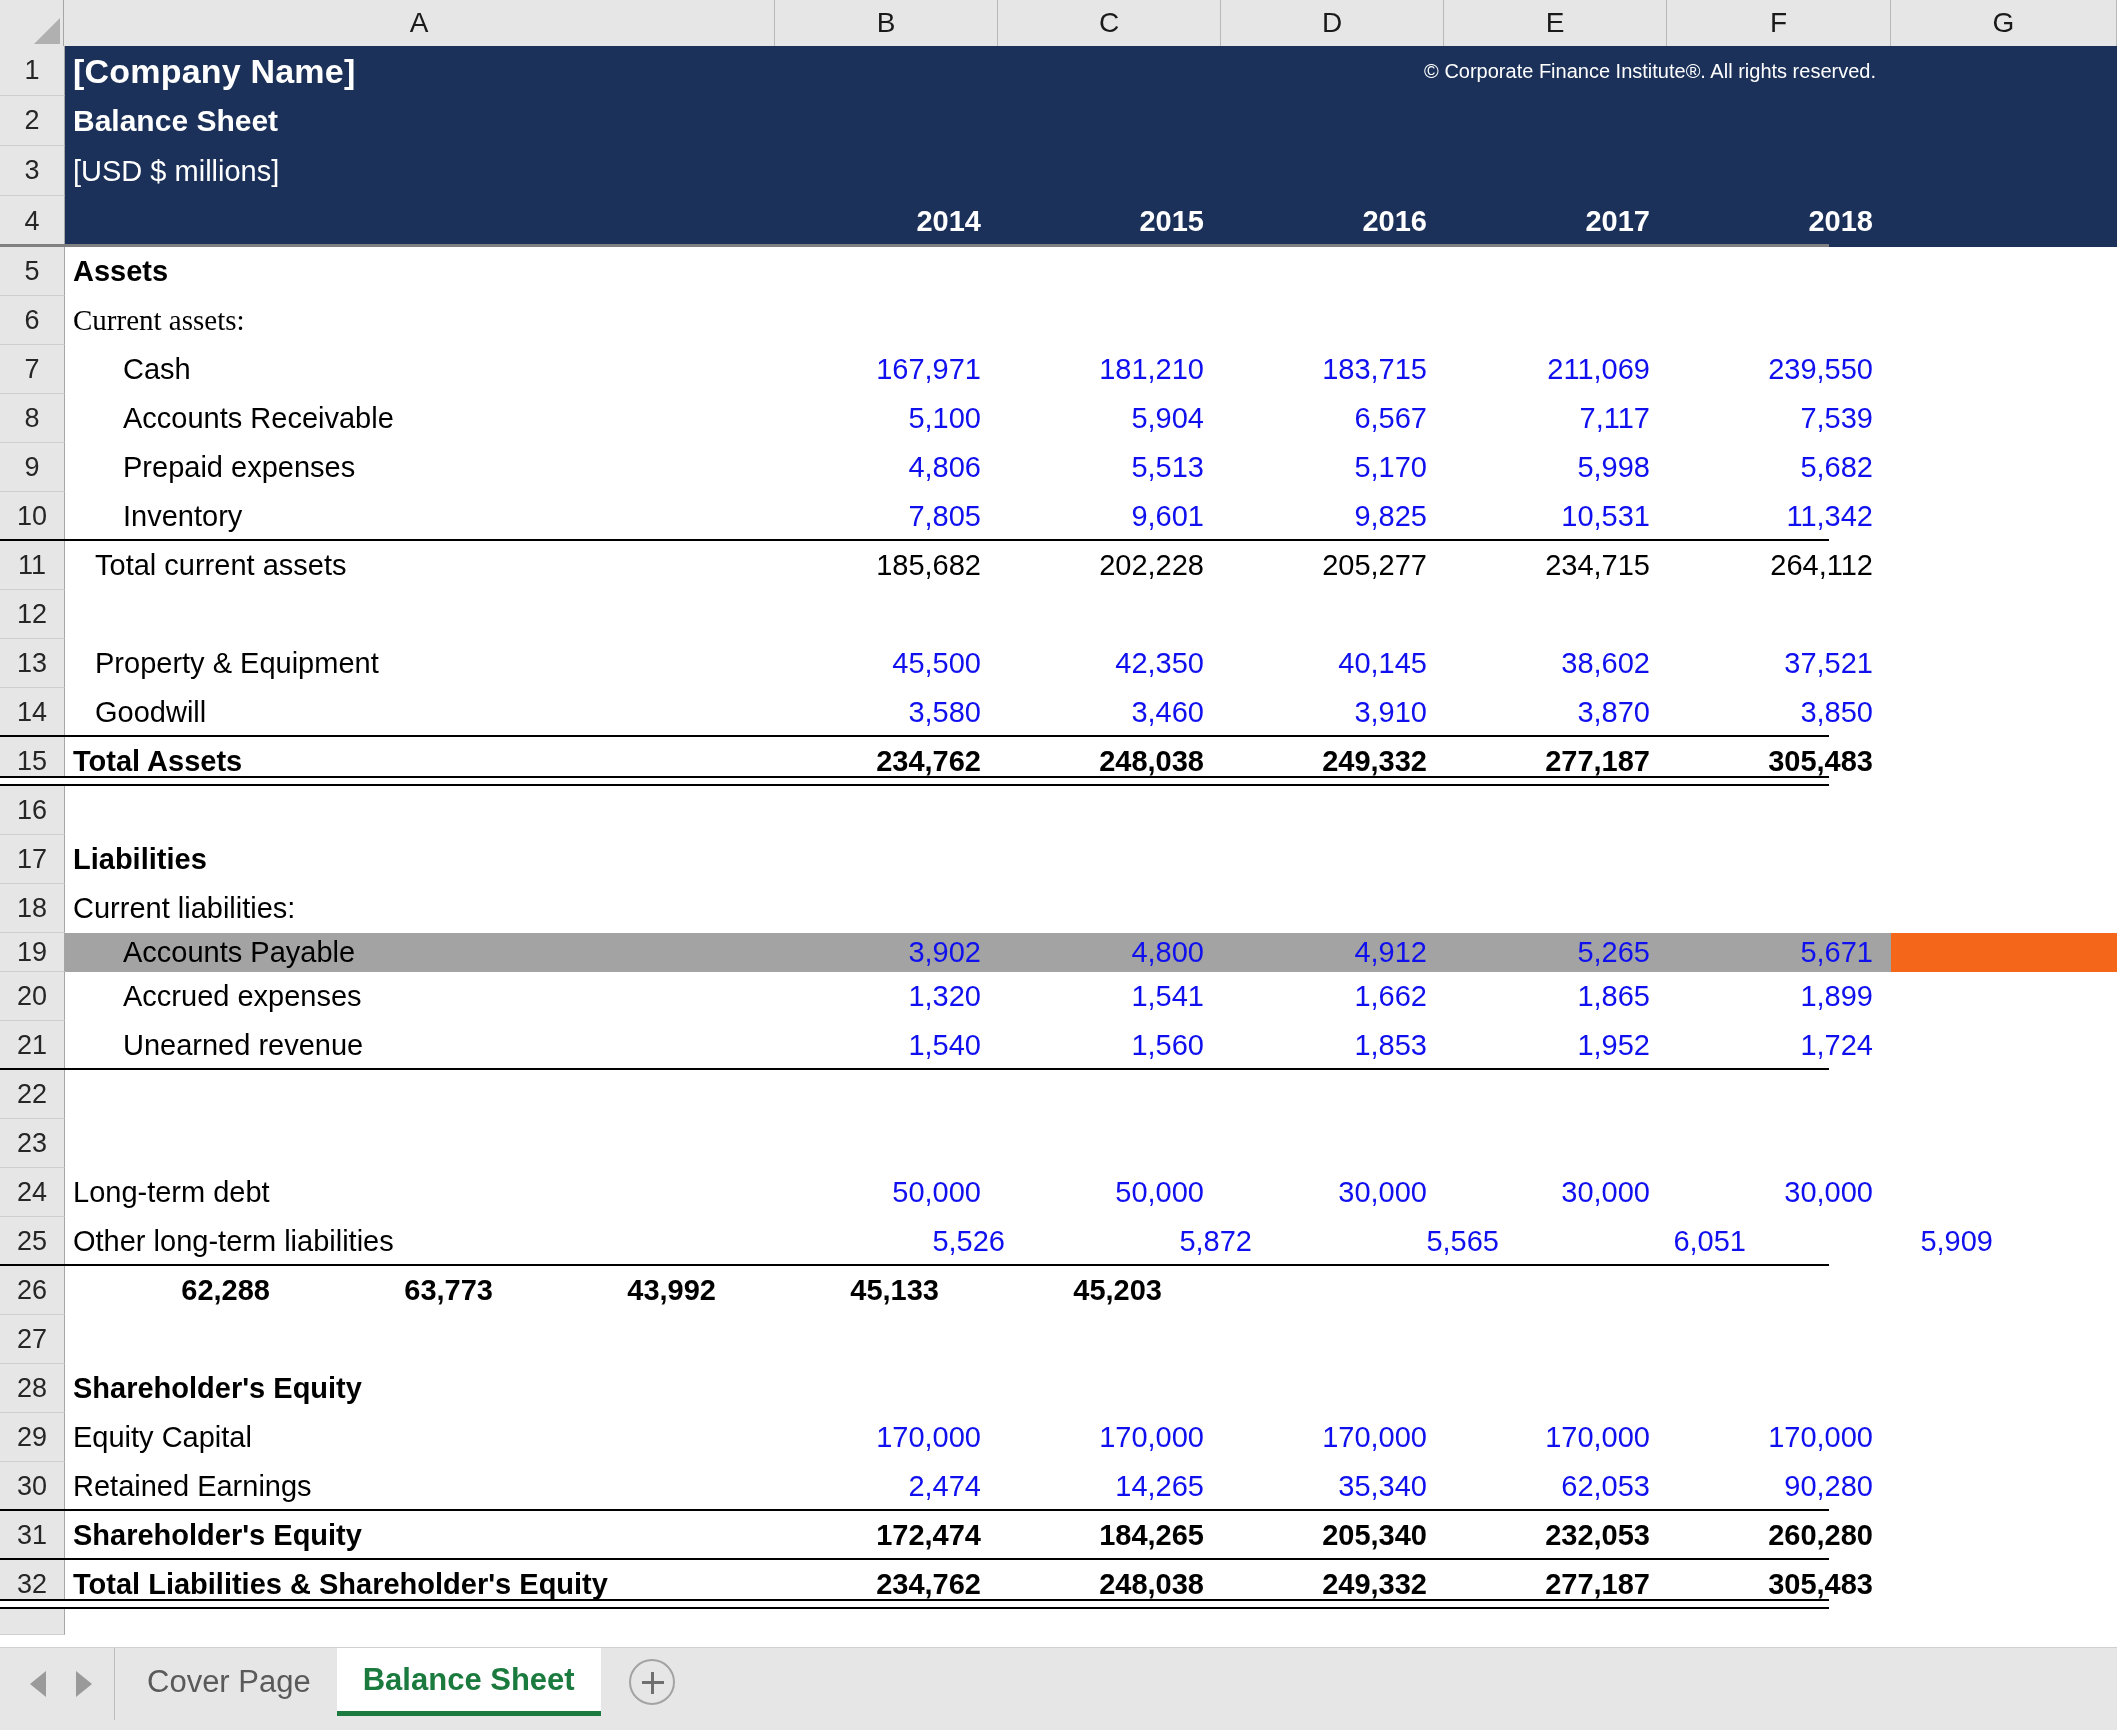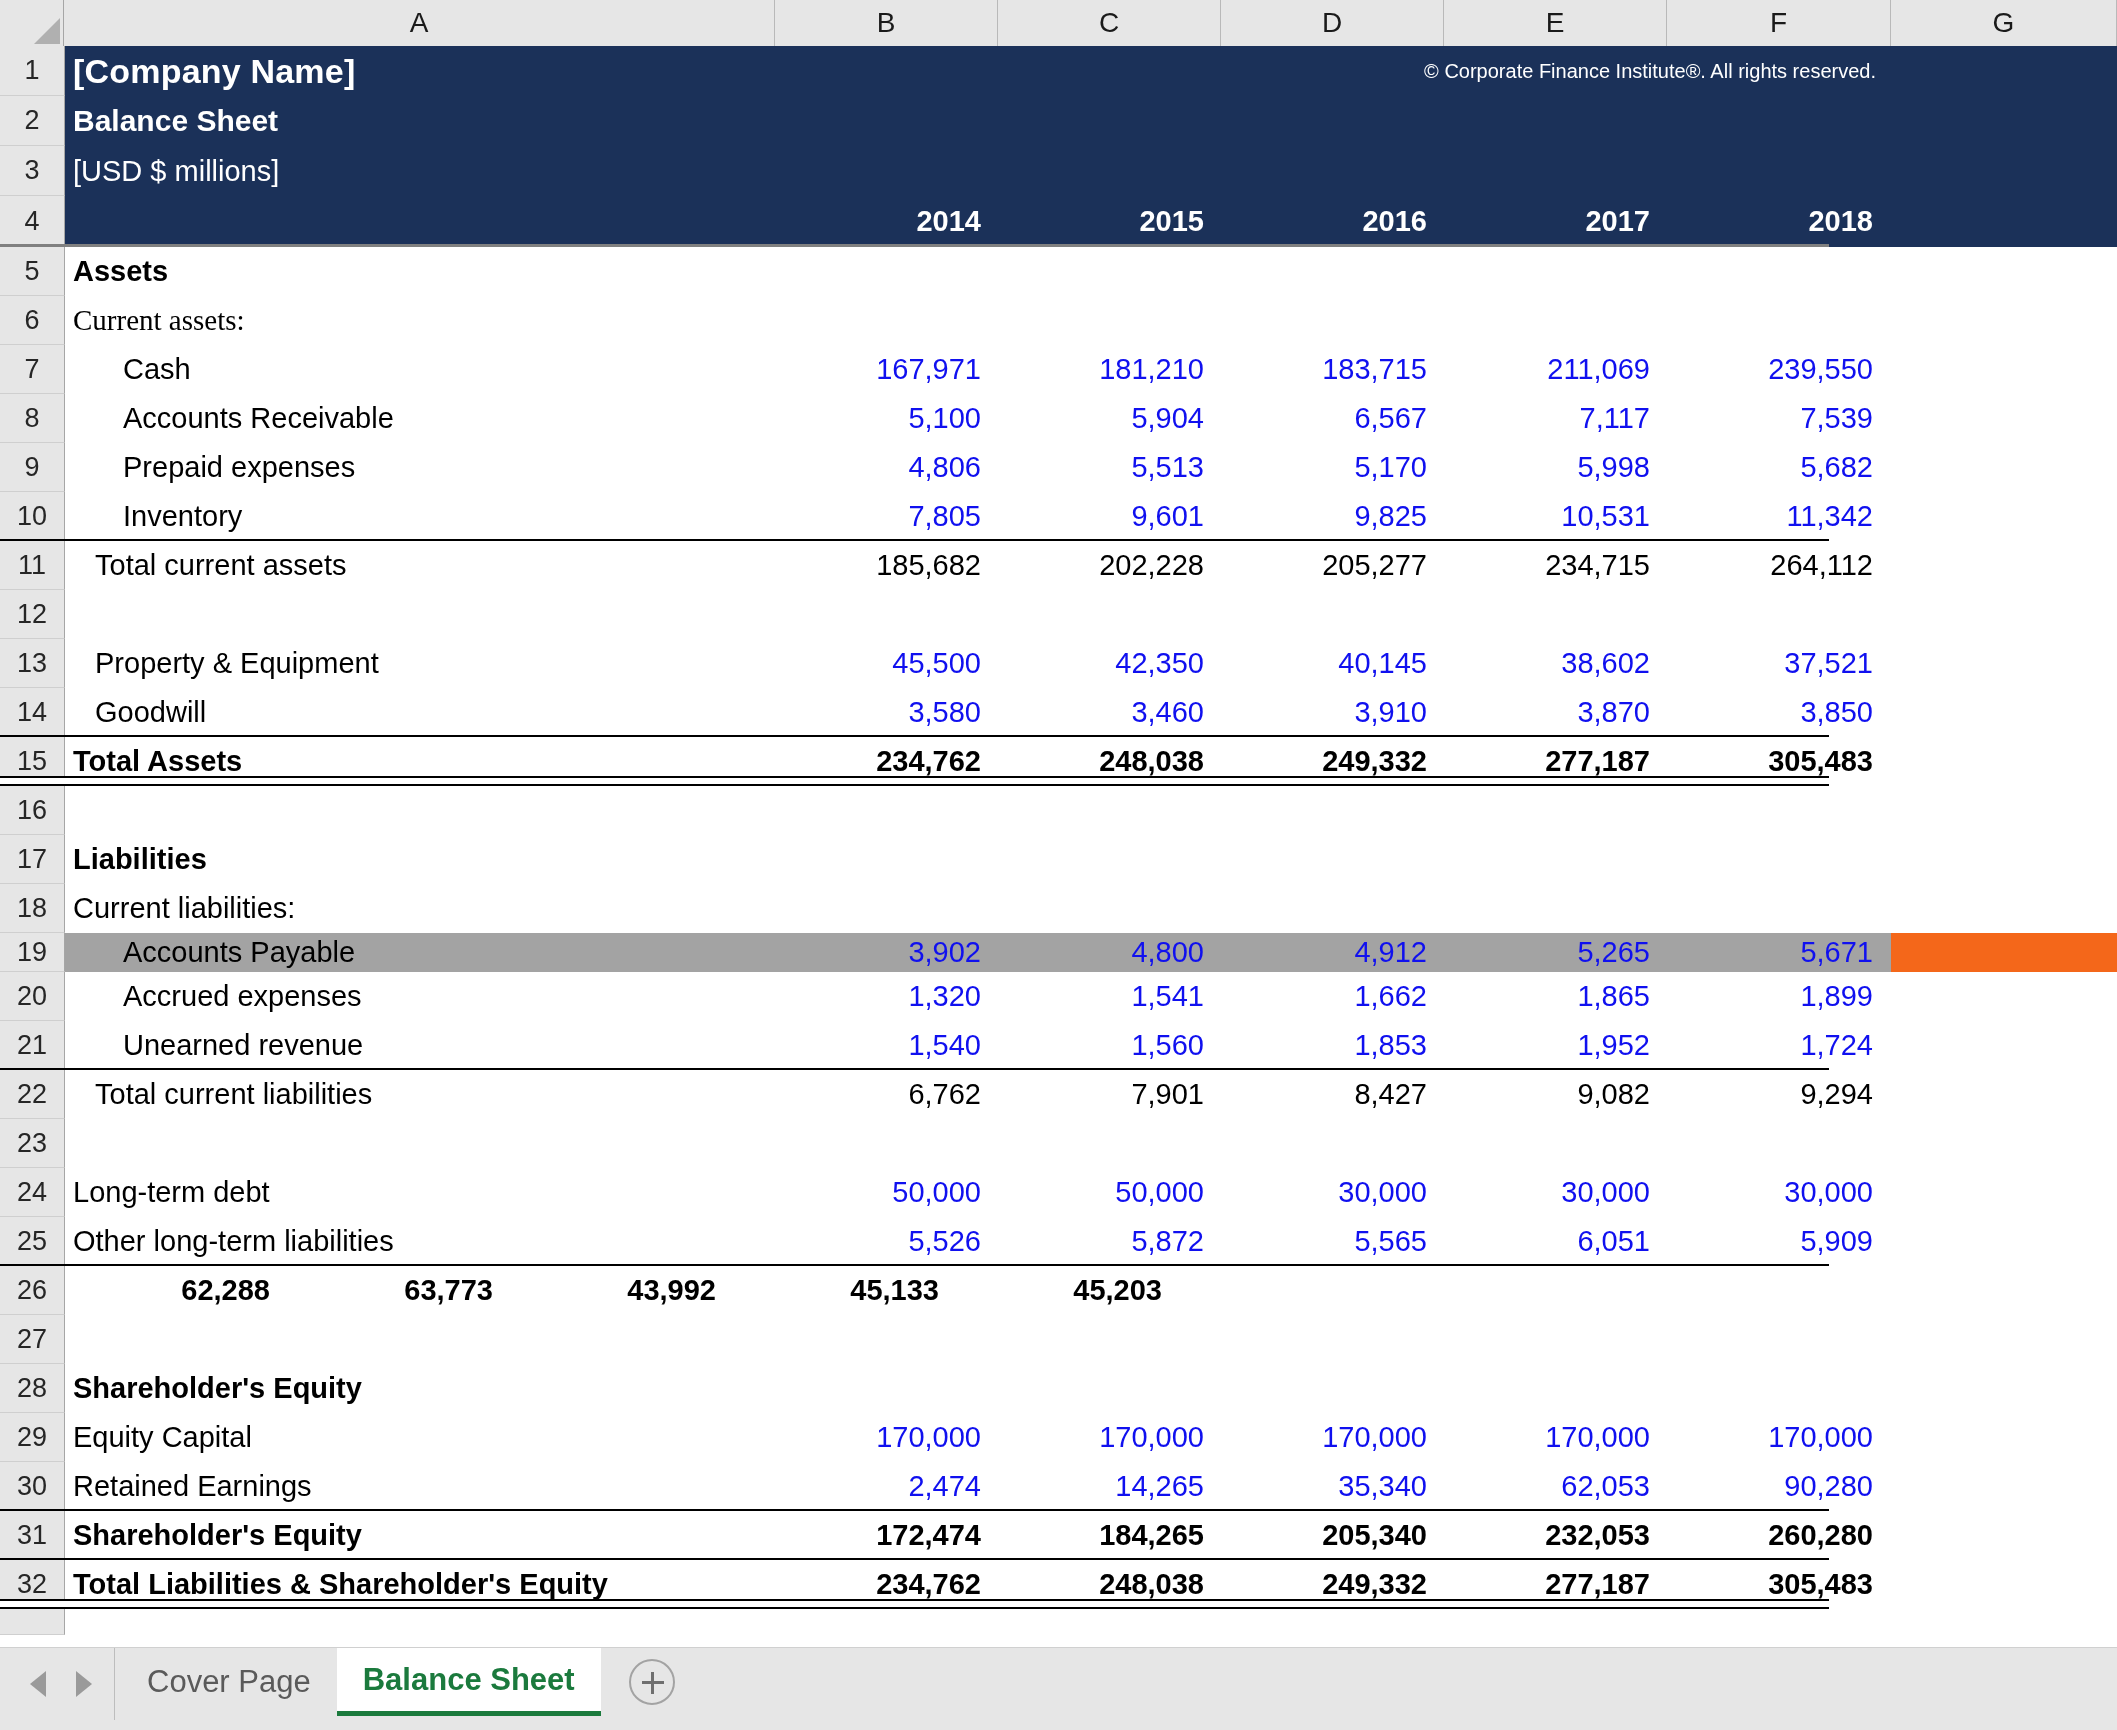--- a/index.html
+++ b/index.html
@@ -415,28 +415,20 @@
         <div class="cell-n blue-num">1,560</div>
         <div class="cell-n blue-num">1,853</div>
         <div class="cell-n blue-num">1,952</div>
         <div class="cell-n blue-num">1,724</div>
       </div>
       <div class="cell-tail"></div>
     </div>
 
     <div class="grid-row white" style="height:49px;">
       <div class="rownum">22</div>
-      <div class="rowbody" style="width:1829px;flex:0 0 1829px;">
-        <div class="cell-a indent1">Total current liabilities</div>
-        <div class="cell-n black-num">6,762</div>
-        <div class="cell-n black-num">7,901</div>
-        <div class="cell-n black-num">8,427</div>
-        <div class="cell-n black-num">9,082</div>
-        <div class="cell-n black-num">9,294</div>
-      </div>
       <div class="cell-tail"></div>
     </div>
 
     <div class="grid-row white" style="height:49px;">
       <div class="rownum">23</div>
       <div class="rowbody" style="width:1829px;flex:0 0 1829px;">
         <div class="cell-a"></div>
       </div>
       <div class="cell-tail"></div>
     </div>
@@ -449,21 +441,21 @@
         <div class="cell-n blue-num">50,000</div>
         <div class="cell-n blue-num">30,000</div>
         <div class="cell-n blue-num">30,000</div>
         <div class="cell-n blue-num">30,000</div>
       </div>
       <div class="cell-tail"></div>
     </div>
 
     <div class="grid-row white botline-thin" style="height:49px;">
       <div class="rownum">25</div>
-      <div class="rowbody" style="width:1829px;flex:0 0 1829px;">
+      <div class="rowbody" style="width:1829px;flex:0 0 1829px;gap:24px;">
         <div class="cell-a">Other long-term liabilities</div>
         <div class="cell-n blue-num">5,526</div>
         <div class="cell-n blue-num">5,872</div>
         <div class="cell-n blue-num">5,565</div>
         <div class="cell-n blue-num">6,051</div>
         <div class="cell-n blue-num">5,909</div>
       </div>
       <div class="cell-tail"></div>
     </div>
 

